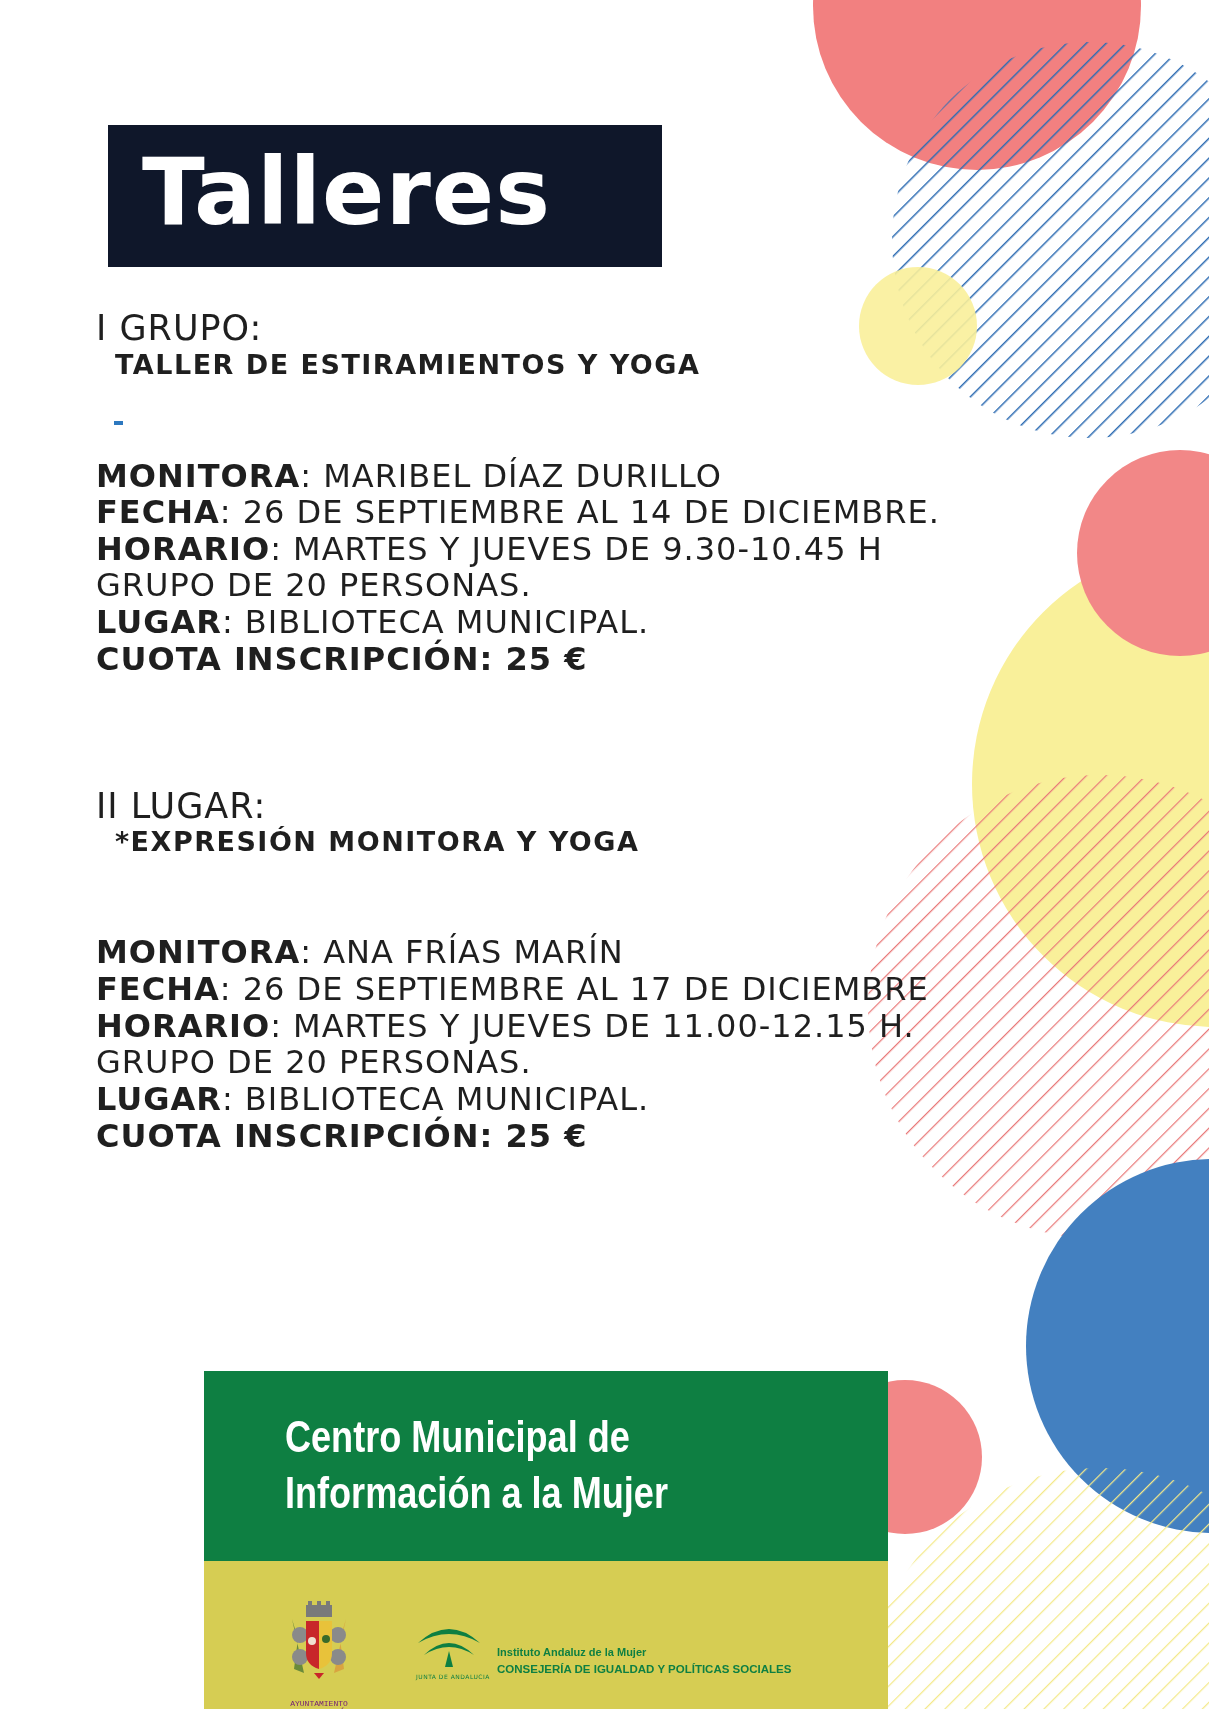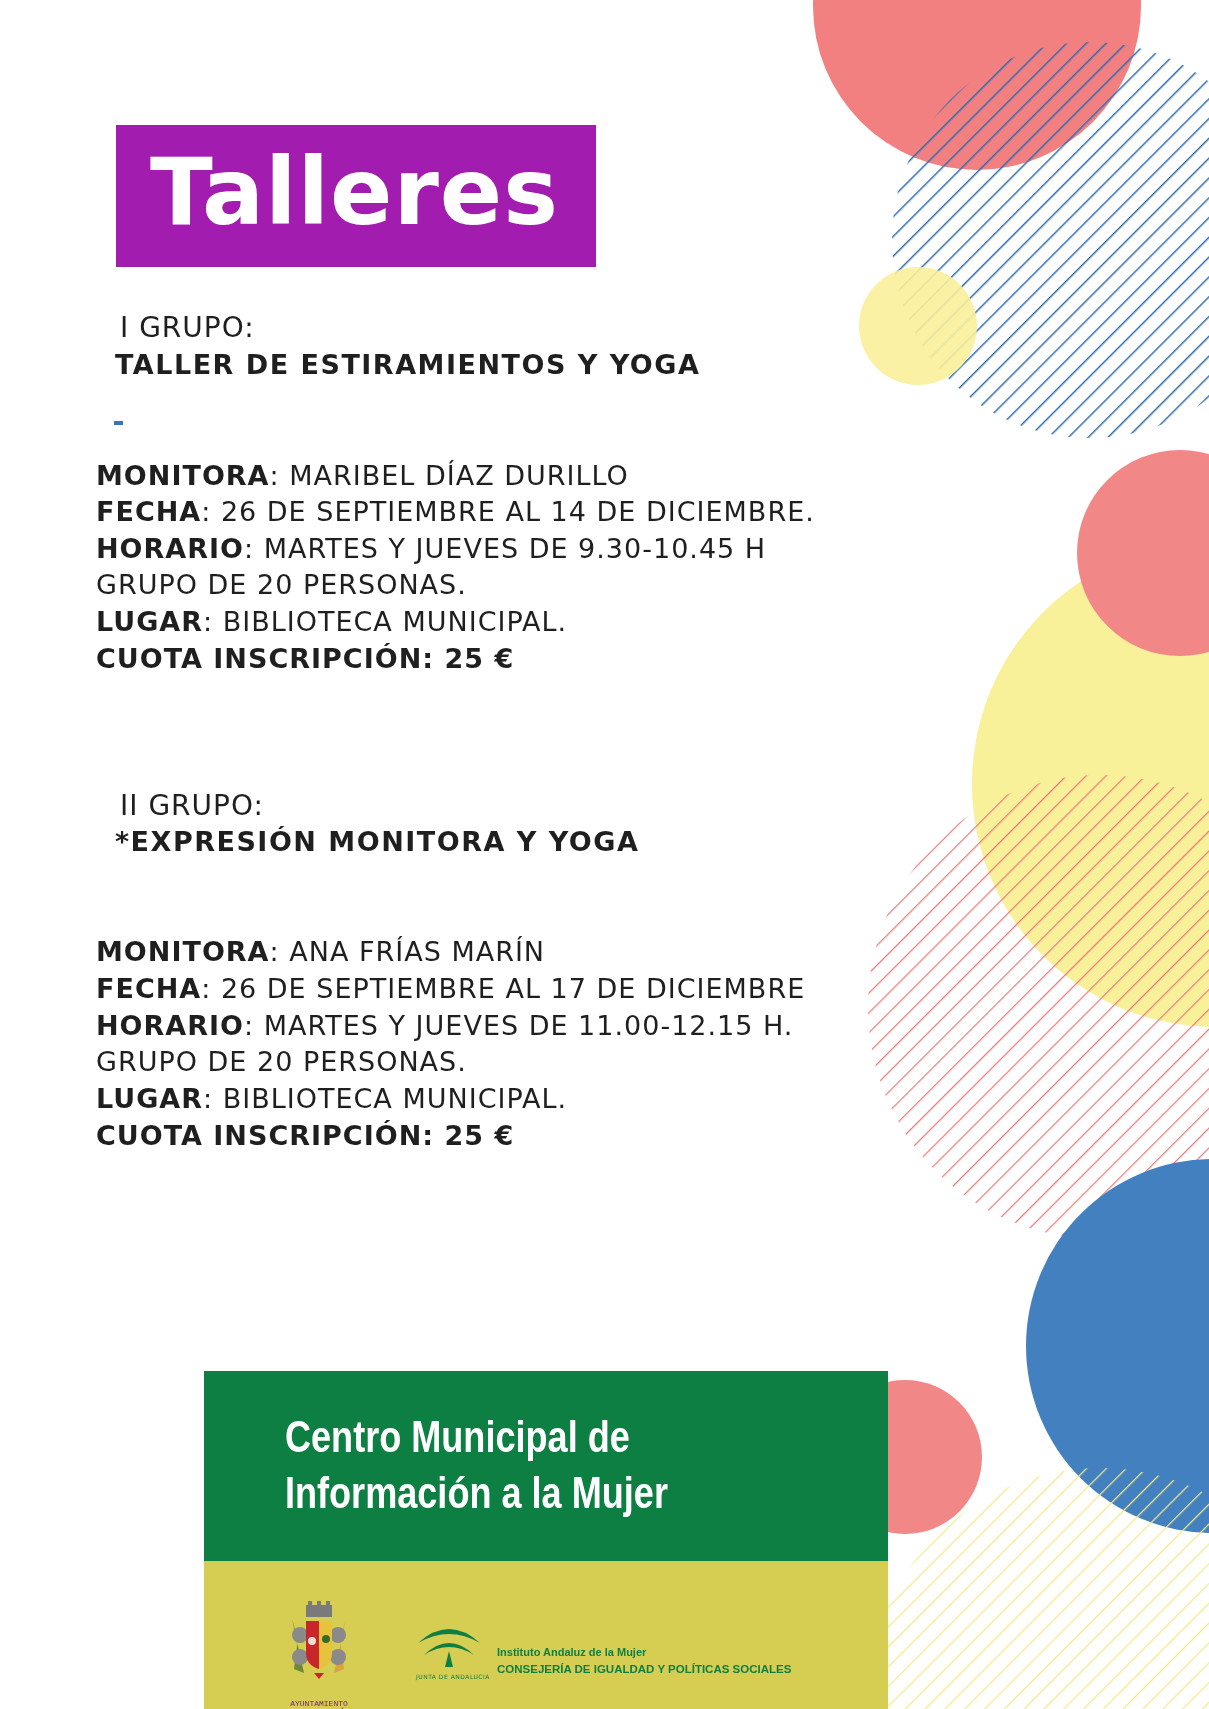--- a/index.html
+++ b/index.html
@@ -6,31 +6,31 @@
   body {
     width: 1209px; height: 1709px; position: relative; overflow: hidden;
     background: #ffffff;
     font-family: "DejaVu Sans", sans-serif;
     color: #1f1f1f;
   }
   .deco { position: absolute; left: 0; top: 0; width: 1209px; height: 1709px; z-index: 0; }
   .layer { position: relative; z-index: 1; }
 
   .title-box {
-    position: absolute; left: 116px; top: 125px; width: 480px; height: 142px;
-    background: #a21caf;
+    position: absolute; left: 108px; top: 125px; width: 554px; height: 142px;
+    background: #0f172a;
   }
   .title-text {
     position: absolute; left: 34px; top: 8px;
     color: #ffffff; font-family: "DejaVu Sans", sans-serif; font-weight: bold;
     font-size: 92px; letter-spacing: 1px; line-height: 120px;
   }
 
-  .line { position: absolute; left: 96px; white-space: nowrap; font-size: 27px; line-height: 34px; letter-spacing: 1px; }
-  .group-label { font-weight: normal; font-size: 28px; margin-left: 24px; }
+  .line { position: absolute; left: 96px; white-space: nowrap; font-size: 32px; line-height: 34px; letter-spacing: 1px; }
+  .group-label { font-weight: normal; font-size: 35px; }
   .group-title { left: 115px; font-weight: bold; font-size: 27px; letter-spacing: 1.5px; }
   .k { font-weight: bold; }
   .v { font-weight: normal; }
   .dash { position: absolute; left: 114px; top: 421px; width: 9px; height: 4px; background: #2d78bf; }
 
   .center-box { position: absolute; left: 204px; top: 1371px; width: 684px; }
   .center-green { height: 190px; background: #0e7f42; position: relative; }
   .center-yellow { height: 190px; background: #d6cd53; position: relative; }
   .center-title {
     position: absolute; left: 81px; top: 38px;
@@ -92,21 +92,21 @@
     <span class="k">HORARIO</span><span class="v">: MARTES Y JUEVES DE 9.30-10.45 H</span>
   </div>
   <div class="line" style="top:568px;">GRUPO DE 20 PERSONAS.</div>
   <div class="line" style="top:605px;">
     <span class="k">LUGAR</span><span class="v">: BIBLIOTECA MUNICIPAL.</span>
   </div>
   <div class="line" style="top:642px;">
     <span class="k">CUOTA INSCRIPCIÓN</span><span class="k">: 25 €</span>
   </div>
 
-  <div class="line group-label" style="top:789px;">II GRUPO:</div>
+  <div class="line group-label" style="top:789px;">II LUGAR:</div>
   <div class="line group-title" style="top:825px;">*EXPRESIÓN MONITORA Y YOGA</div>
 
   <div class="line" style="top:935px;">
     <span class="k">MONITORA</span><span class="v">: ANA FRÍAS MARÍN</span>
   </div>
   <div class="line" style="top:972px;">
     <span class="k">FECHA</span><span class="v">:  26 DE SEPTIEMBRE AL 17 DE DICIEMBRE</span>
   </div>
   <div class="line" style="top:1009px;">
     <span class="k">HORARIO</span><span class="v">: MARTES Y JUEVES DE 11.00-12.15 H.</span>

